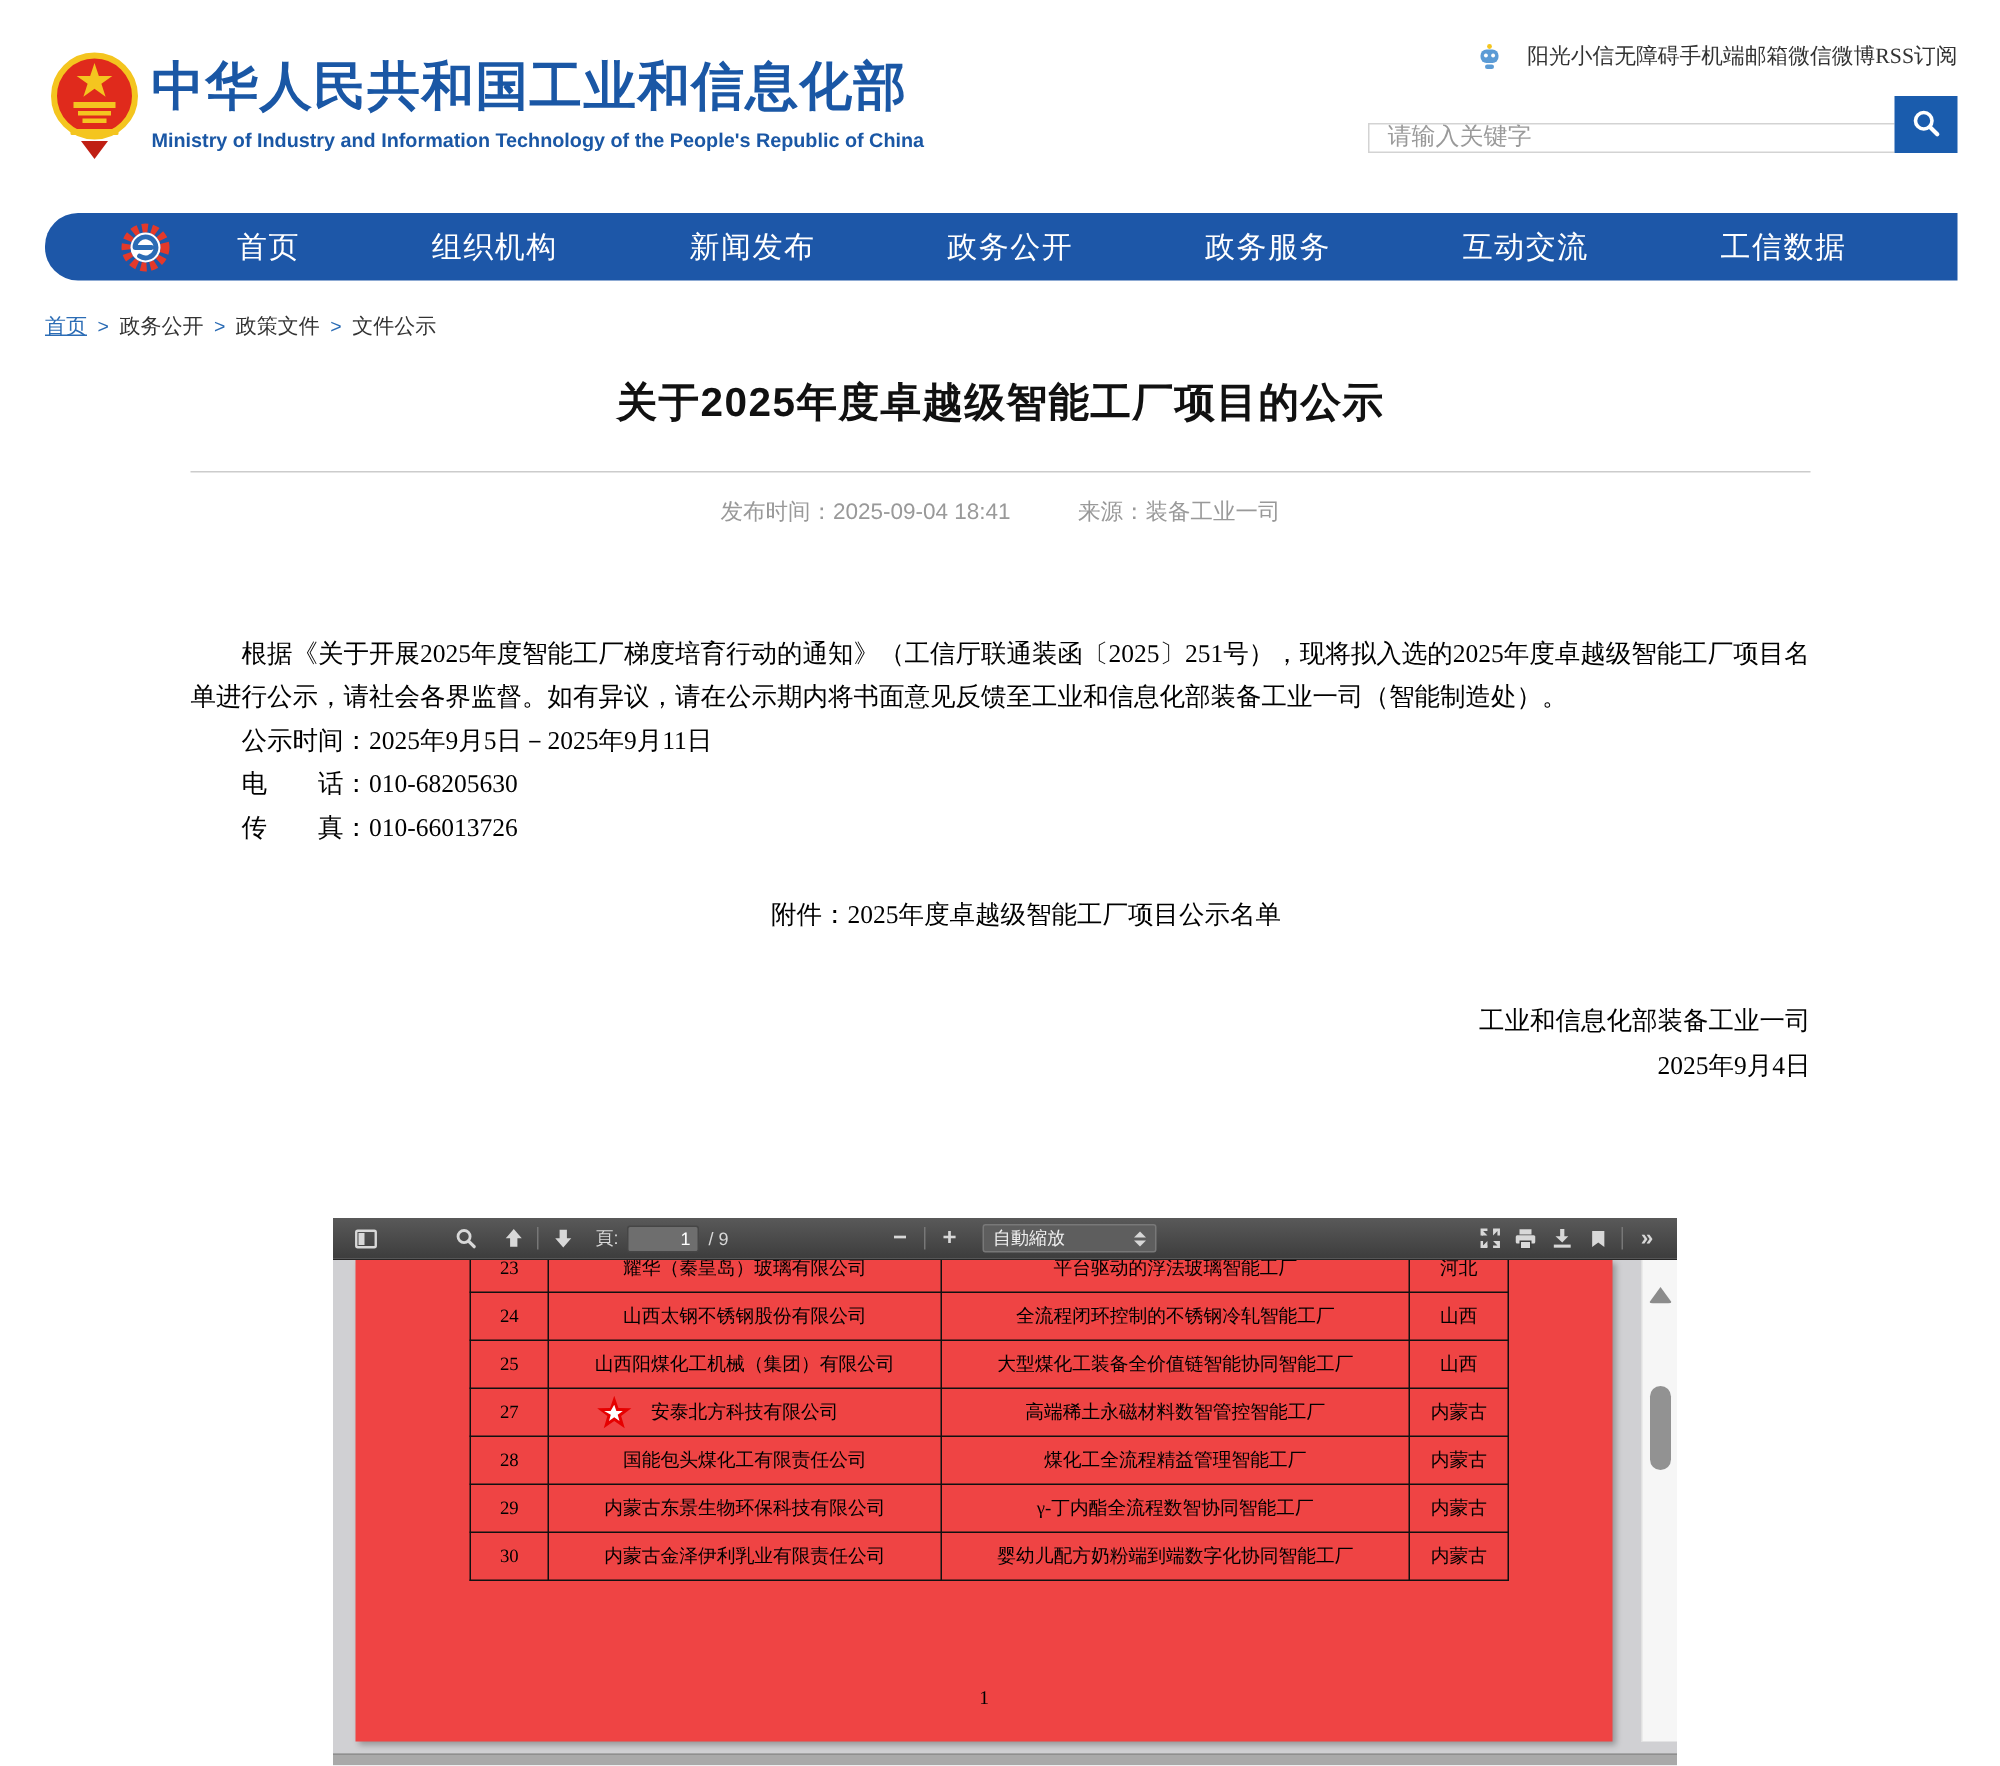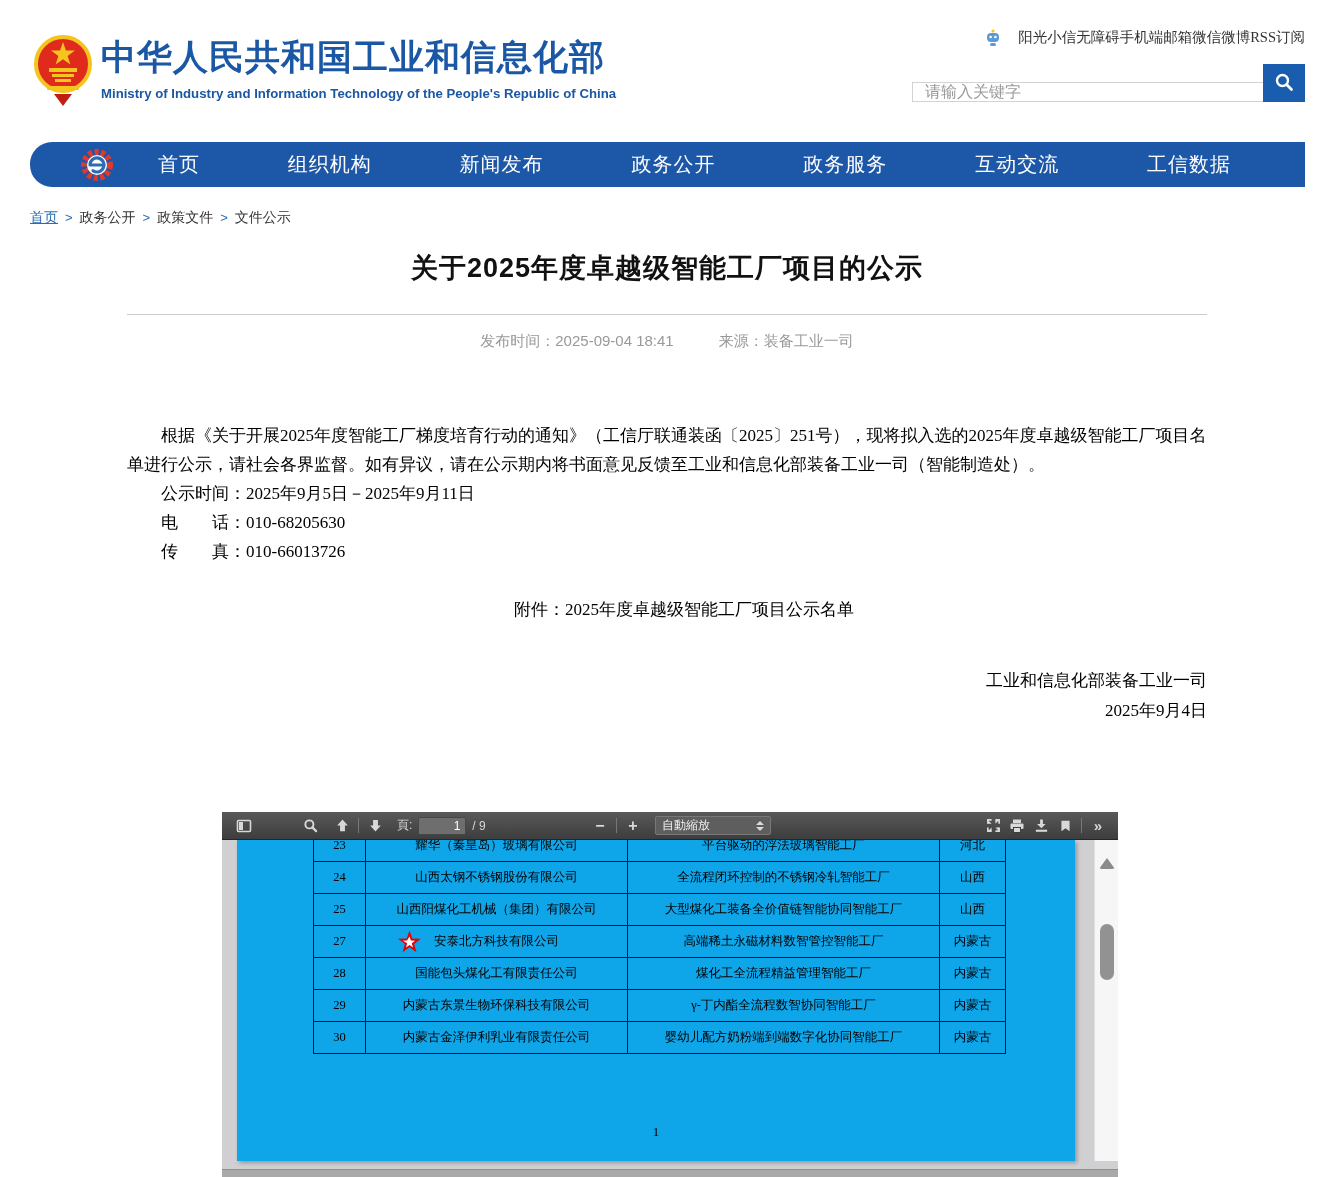--- a/index.html
+++ b/index.html
@@ -82,21 +82,21 @@
   .tb-select .sel-label { flex:1; font-size:12px; color:#efefef; }
   .sel-arrows { display:flex; flex-direction:column; gap:2px; }
   .sel-arrows i { display:block; width:0; height:0; border-left:4px solid transparent;
                   border-right:4px solid transparent; }
   .sel-arrows .a-up { border-bottom:4px solid #d8d8d8; }
   .sel-arrows .a-dn { border-top:4px solid #d8d8d8; }
   .tb-right { margin-left:auto; display:flex; align-items:center; }
   .tb-more { font-size:15px; font-weight:bold; }
 
   .pdf-body { position:relative; height:329px; overflow:hidden; }
-  .pdf-page { position:absolute; left:15px; top:0; width:838px; height:321px; background:#0ea5e9;
+  .pdf-page { position:absolute; left:15px; top:0; width:838px; height:321px; background:#ef4444;
               overflow:hidden; box-shadow:2px 2px 4px rgba(0,0,0,0.28); }
   .pdf-bottom-band { position:absolute; left:0; right:0; bottom:0; height:8px; background:#a9a9a9;
                      border-top:1px solid #8f8f8f; }
 
   .pdf-scrollbar { position:absolute; right:0; top:0; bottom:8px; width:24px; background:#f6f6f6;
                    border-left:1px solid #e0e0e0; }
   .sb-up-arrow { position:absolute; top:18px; left:4px; width:0; height:0; cursor:pointer;
                  border-left:8px solid transparent; border-right:8px solid transparent;
                  border-bottom:11px solid #8b8b8b; border-radius:3px; }
   .sb-thumb { position:absolute; top:84px; left:5px; width:14px; height:56px; background:#929292;

